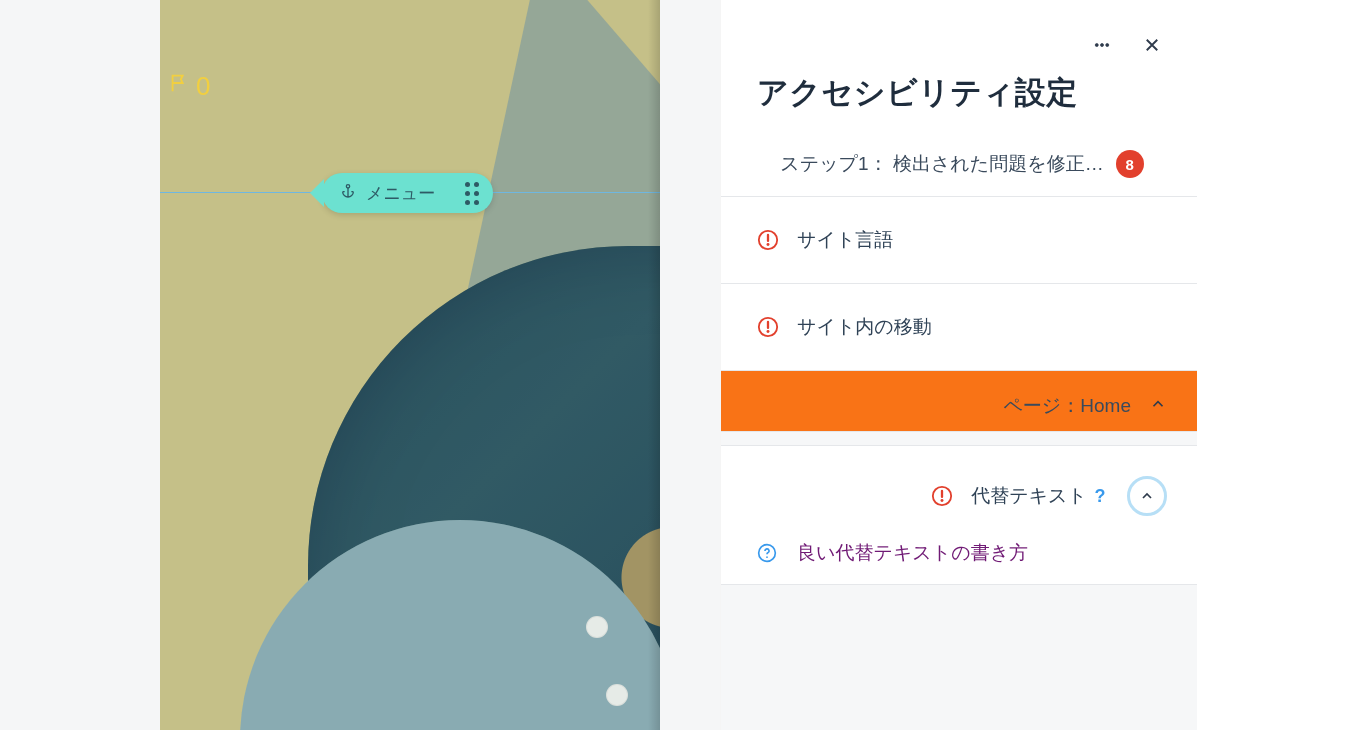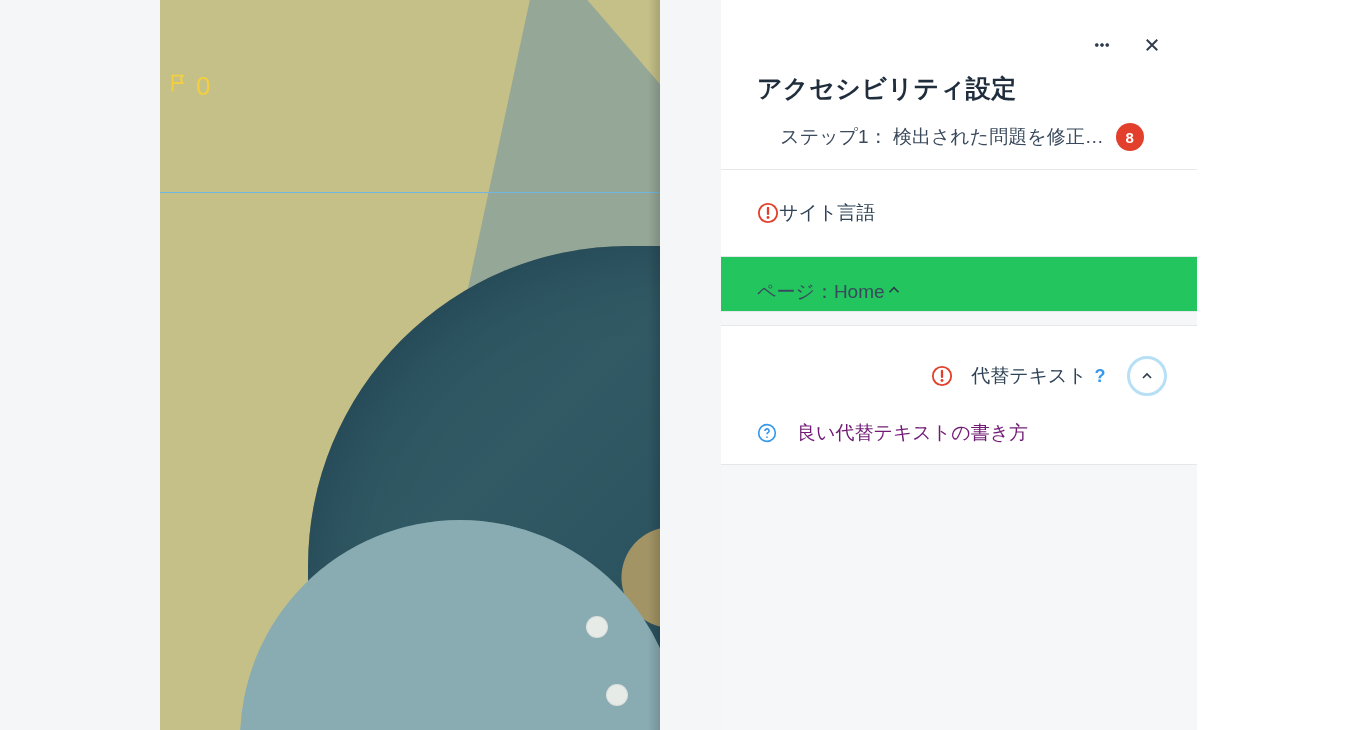--- a/index.html
+++ b/index.html
@@ -157,22 +157,22 @@
   }
   .panel-header-top {
     display:flex; justify-content:flex-end; gap: 20px; margin-bottom: 12px;
   }
   .icon-btn {
     width: 30px; height: 30px; display:flex; align-items:center; justify-content:center;
     cursor:pointer; color:#2f3b4c; border-radius:50%;
   }
   .icon-btn svg { width:18px; height:18px; stroke:#2f3b4c; fill:#2f3b4c;}
   .panel-title {
-    font-size: 25px; color:#1f2d3d; font-weight:600; letter-spacing:0.5px;
-    margin-bottom: 18px;
+    font-size: 31px; color:#1f2d3d; font-weight:600; letter-spacing:0.5px;
+    margin-bottom: 36px;
   }
   .panel-subtitle-row {
     display:flex; align-items:center; gap: 12px;
     font-size: 19px; color:#3a4a5c;justify-content:center;
   }
   .badge {
     min-width: 28px; height: 28px; padding:0 6px;
     background:#e2402d; color:#fff; border-radius:14px;
     display:flex; align-items:center; justify-content:center;
     font-size:15px; font-weight:600;
@@ -181,28 +181,28 @@
   .issue-list {
     border-top: 1px solid #e5e7ea;
     flex:1;
     overflow-y:auto;
     background:#f6f7f8;
   }
   .issue-item {
     background:#fff;
     border-bottom: 1px solid #e5e7ea;
     padding: 30px 30px 30px 36px;
-    display:flex; align-items:center; 
+    display:flex; align-items:center; gap: 18px;
     font-size: 19px; color:#2f4256;
     cursor:pointer;
   }
   .issue-item.section {
-    background:#22c55e;
-    padding: 22px 30px 6px 36px;
-    justify-content: flex-start;
+    background:#f97316;
+    padding: 22px 30px 12px 36px;
+    justify-content: flex-end;
     font-size: 19px;
     color:#3a4a5c;
   }
   .issue-item.section .chevron svg { stroke:#2f3b4c;}
   .error-icon {
     width: 22px; height:22px; flex:0 0 22px;
   }
   .error-icon svg { width:22px; height:22px; }
   .spacer-gap {
     height: 14px; background:#f6f7f8; border-bottom:1px solid #e5e7ea;
@@ -264,20 +264,39 @@
     <div class="blue-triangle"></div>
     <div class="h-guide"></div>
 
     <div class="photo-blob"></div>
     <div class="light-blob"></div>
     <div class="dots">
       <span></span>
       <span></span>
     </div>
 
+    <div class="menu-pill-wrap">
+      <div class="menu-pill">
+        <span class="anchor-icon">
+          <svg viewBox="0 0 24 24">
+              <circle cx="12" cy="5" r="2.5"></circle>
+              <path d="M12 7.5V21M4 13c0 5 4 8 8 8s8-3 8-8M4 13h3M20 13h-3"></path>
+            </svg>
+        </span>
+        <span>メニュー</span>
+        <span class="drag-handle">
+          <span></span>
+            <span></span>
+            <span></span>
+            <span></span>
+            <span></span>
+            <span></span>
+        </span>
+      </div>
+    </div>
 
   </div>
 </div>
 
 <div class="panel">
   <div class="panel-header">
     <div class="panel-header-top">
       <div class="icon-btn">
         <svg viewBox="0 0 24 24">
             <circle cx="5" cy="12" r="2"></circle>
@@ -304,20 +323,30 @@
       <span class="error-icon">
         <svg viewBox="0 0 24 24">
             <circle cx="12" cy="12" r="10" fill="none" stroke="#e2402d" stroke-width="2"></circle>
             <line x1="12" y1="6.5" x2="12" y2="13" stroke="#e2402d" stroke-width="2.5" stroke-linecap="round"></line>
             <circle cx="12" cy="17" r="1.6" fill="#e2402d"></circle>
           </svg>
       </span>
       <span>サイト言語</span>
     </div>
 
+    <div class="issue-item">
+      <span class="error-icon">
+        <svg viewBox="0 0 24 24">
+            <circle cx="12" cy="12" r="10" fill="none" stroke="#e2402d" stroke-width="2"></circle>
+            <line x1="12" y1="6.5" x2="12" y2="13" stroke="#e2402d" stroke-width="2.5" stroke-linecap="round"></line>
+            <circle cx="12" cy="17" r="1.6" fill="#e2402d"></circle>
+          </svg>
+      </span>
+      <span>サイト内の移動</span>
+    </div>
 
     <div class="issue-item section">
       <span>ページ：Home</span>
       <span class="chevron">
         <svg viewBox="0 0 24 24">
             <polyline points="6 15 12 9 18 15" stroke="#2f3b4c"></polyline>
           </svg>
       </span>
     </div>
 

